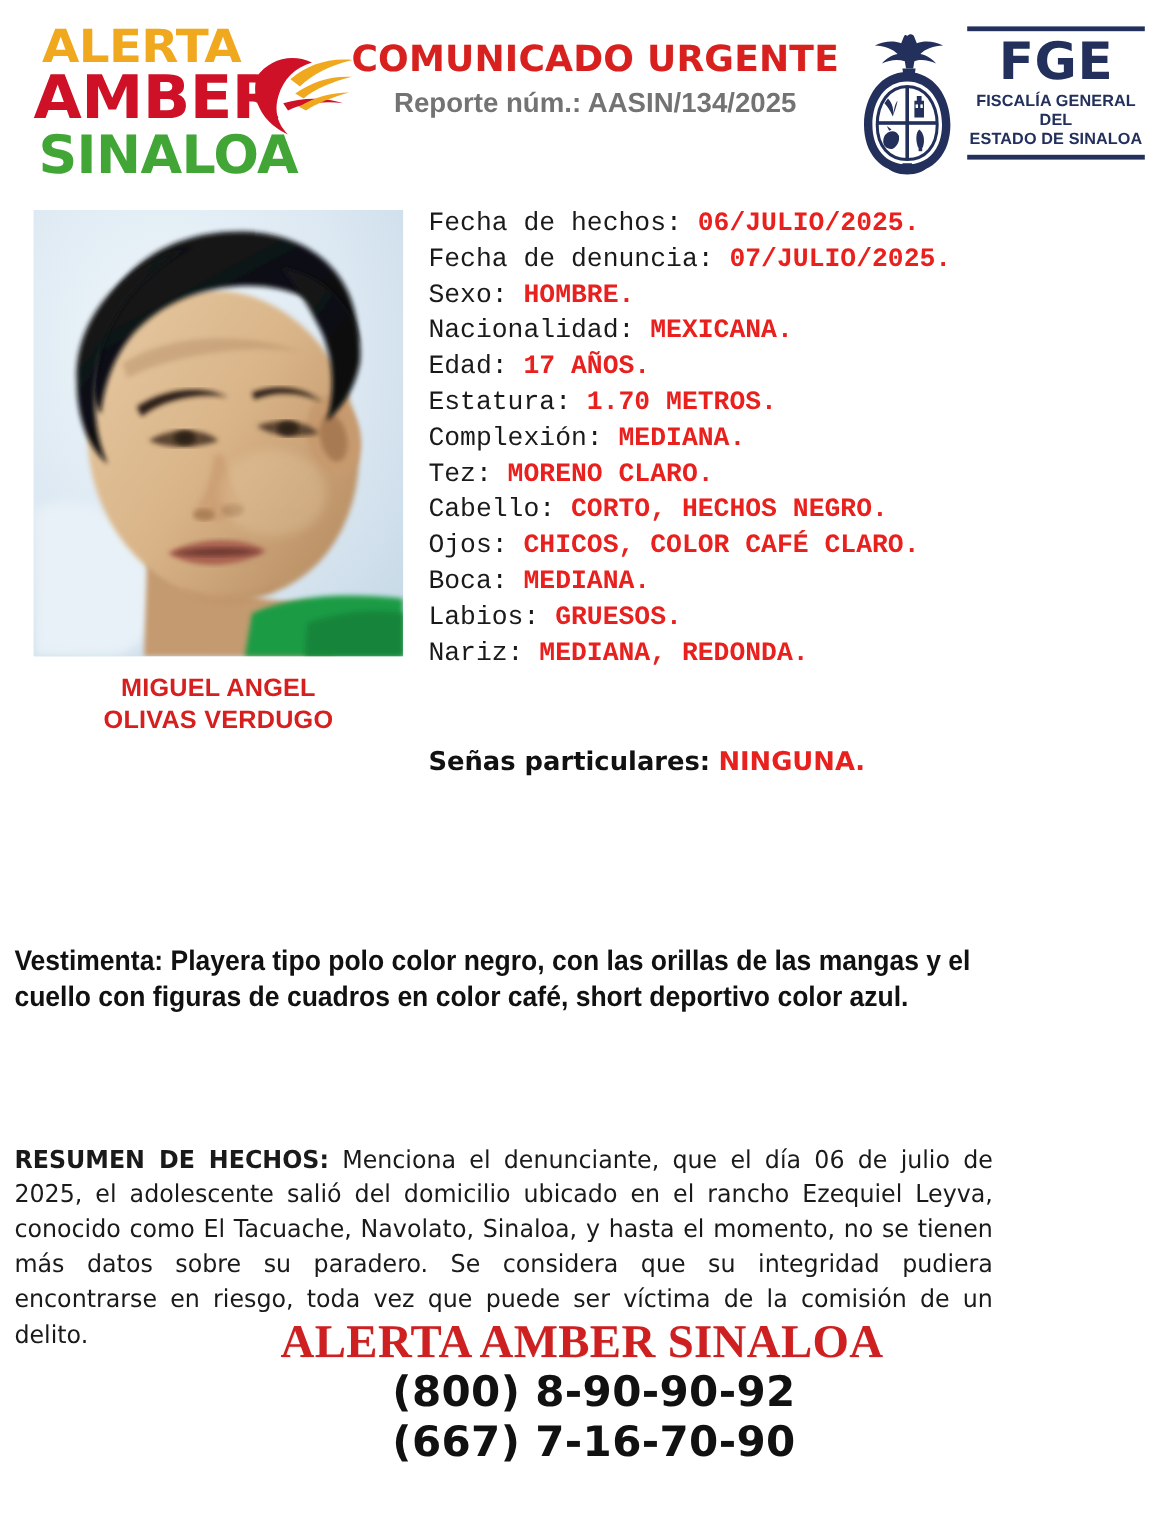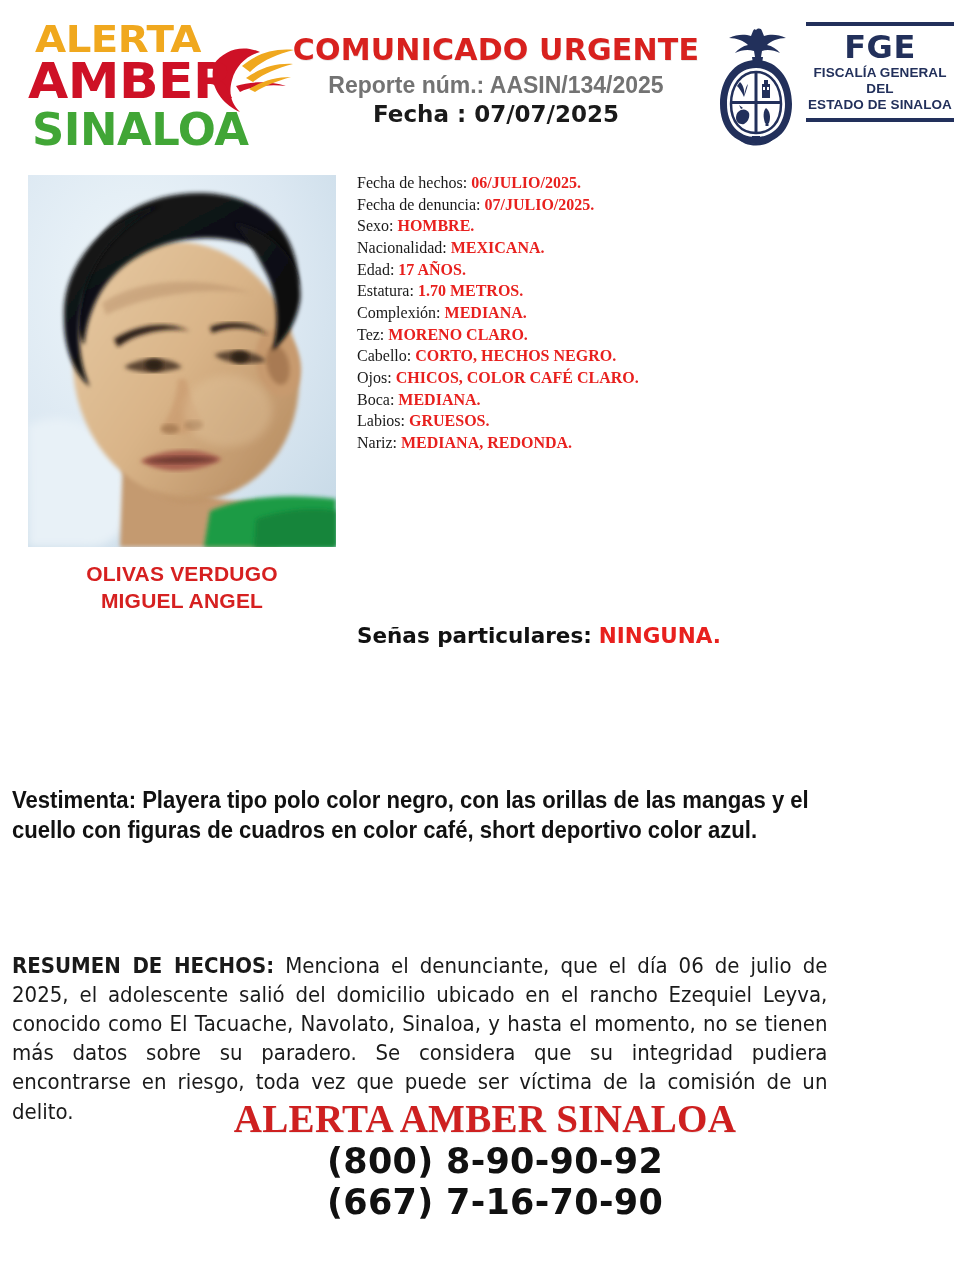--- a/index.html
+++ b/index.html
@@ -129,21 +129,21 @@
     text-align: center;
   }
   .fge-rule {
     height: 4px;
     background: #22305B;
     width: 148px;
   }
   .fge-abbr {
     font-family: "DejaVu Sans", sans-serif;
     font-weight: bold;
-    font-size: 32px;
+    font-size: 43px;
     color: #22305B;
     line-height: 1.0;
     margin: 5px 0 2px 0;
     letter-spacing: 0.5px;
   }
   .fge-full {
     font-family: "Liberation Sans", sans-serif;
     font-weight: bold;
     font-size: 13.5px;
     color: #22305B;
@@ -180,22 +180,22 @@
   }
 
   
   .desc-list {
     position: absolute;
     left: 357px;
     top: 172px;
     width: 600px;
   }
   .desc-row {
-    font-family: Liberation Serif, serif;
-    font-size: 16px;
+    font-family: Liberation Mono, monospace;
+    font-size: 22px;
     line-height: 1.355;
     color: #1a1a1a;
     white-space: nowrap;
   }
   .desc-row .lbl { font-weight: normal; }
   .desc-row .val { font-weight: bold; color: #E8201E; }
 
   .senas {
     position: absolute;
     left: 357px;
@@ -280,21 +280,20 @@
       <path d="M30 48 C 44 44, 62 42, 80 48 C 64 46, 46 48, 34 54 Z" fill="#CE1126"></path>
       <path d="M36 28 C 50 16, 68 10, 88 12 C 70 16, 54 24, 44 34 Z" fill="#F0A81E"></path>
       <path d="M40 40 C 54 30, 70 25, 87 26 C 71 30, 57 36, 47 44 Z" fill="#F0A81E"></path>
       <path d="M43 51 C 56 43, 70 39, 85 39 C 71 43, 58 48, 49 54 Z" fill="#F0A81E"></path>
     </svg>
   </div>
 
   <div class="title-block">
     <div class="title-main">COMUNICADO URGENTE</div>
     <div class="title-sub">Reporte núm.: AASIN/134/2025</div>
-    <div class="title-sub2">Fecha : 07/07/2025</div>
   </div>
 
   <div class="fge-logo">
     <svg class="fge-crest" viewBox="0 0 84 126">
       <g fill="#22305B">
 
         <path d="M42 6 C 44 4, 47 4, 48 7 L 50 12 C 56 10, 64 10, 72 14 C 64 14, 57 17, 53 21 C 58 22, 63 25, 66 29 C 60 26, 53 25, 48 27 L 47 33 L 41 33 L 40 27 C 34 25, 27 26, 21 29 C 24 25, 29 22, 34 21 C 30 17, 23 14, 15 14 C 23 10, 31 10, 37 12 L 39 7 C 40 4.5, 41 5, 42 6 Z"></path>
         <path d="M38 33 L 49 33 L 48 40 L 39 40 Z"></path>
 
         <path d="M42 36 C 64 36, 78 56, 78 80 C 78 104, 64 120, 42 120 C 20 120, 6 104, 6 80 C 6 56, 20 36, 42 36 Z M42 44 C 24 44, 13 60, 13 80 C 13 100, 24 113, 42 113 C 60 113, 71 100, 71 80 C 71 60, 60 44, 42 44 Z"></path>
@@ -398,22 +397,22 @@
 
       <path d="M112 286 C 136 272, 174 272, 194 284 C 172 298, 134 300, 112 286 Z" fill="#a8614f" filter="url(#soft)"></path>
       <path d="M116 286 C 140 280, 172 280, 190 285 C 170 289, 138 290, 116 286 Z" fill="#6f3a31" filter="url(#soft)"></path>
 
       <path d="M120 312 C 148 324, 186 322, 208 306 C 196 330, 150 340, 120 312 Z" fill="#b8896040" filter="url(#soft)"></path>
 
       <ellipse cx="200" cy="236" rx="44" ry="36" fill="#e8cda6" opacity="0.33" filter="url(#softer)"></ellipse>
     </svg>
   </div>
   <div class="person-name">
+    <div>MIGUEL ANGEL</div>
     <div>OLIVAS VERDUGO</div>
-    <div>MIGUEL ANGEL</div>
   </div>
 </div>
 
 <div class="desc-list">
   <div class="desc-row"><span class="lbl">Fecha de hechos:</span> <span class="val">06/JULIO/2025.</span></div>
   <div class="desc-row"><span class="lbl">Fecha de denuncia:</span> <span class="val">07/JULIO/2025.</span></div>
   <div class="desc-row"><span class="lbl">Sexo:</span> <span class="val">HOMBRE.</span></div>
   <div class="desc-row"><span class="lbl">Nacionalidad:</span> <span class="val">MEXICANA.</span></div>
   <div class="desc-row"><span class="lbl">Edad:</span> <span class="val">17 AÑOS.</span></div>
   <div class="desc-row"><span class="lbl">Estatura:</span> <span class="val">1.70 METROS.</span></div>

